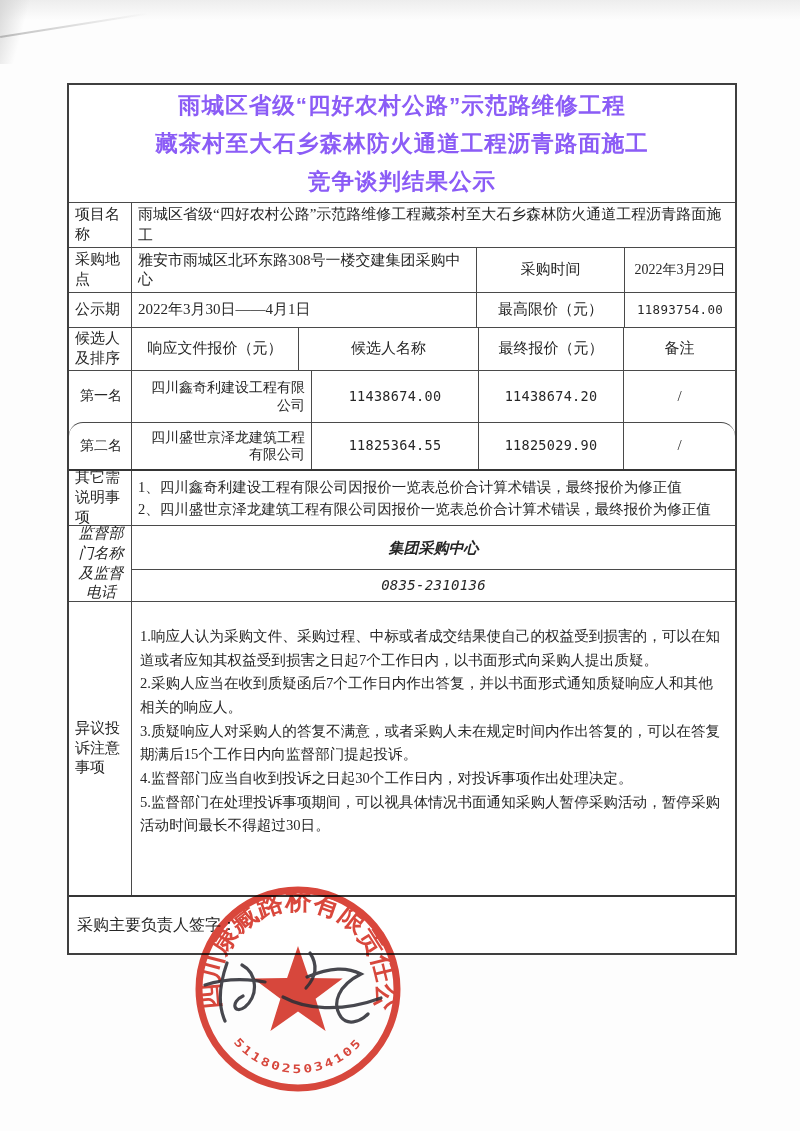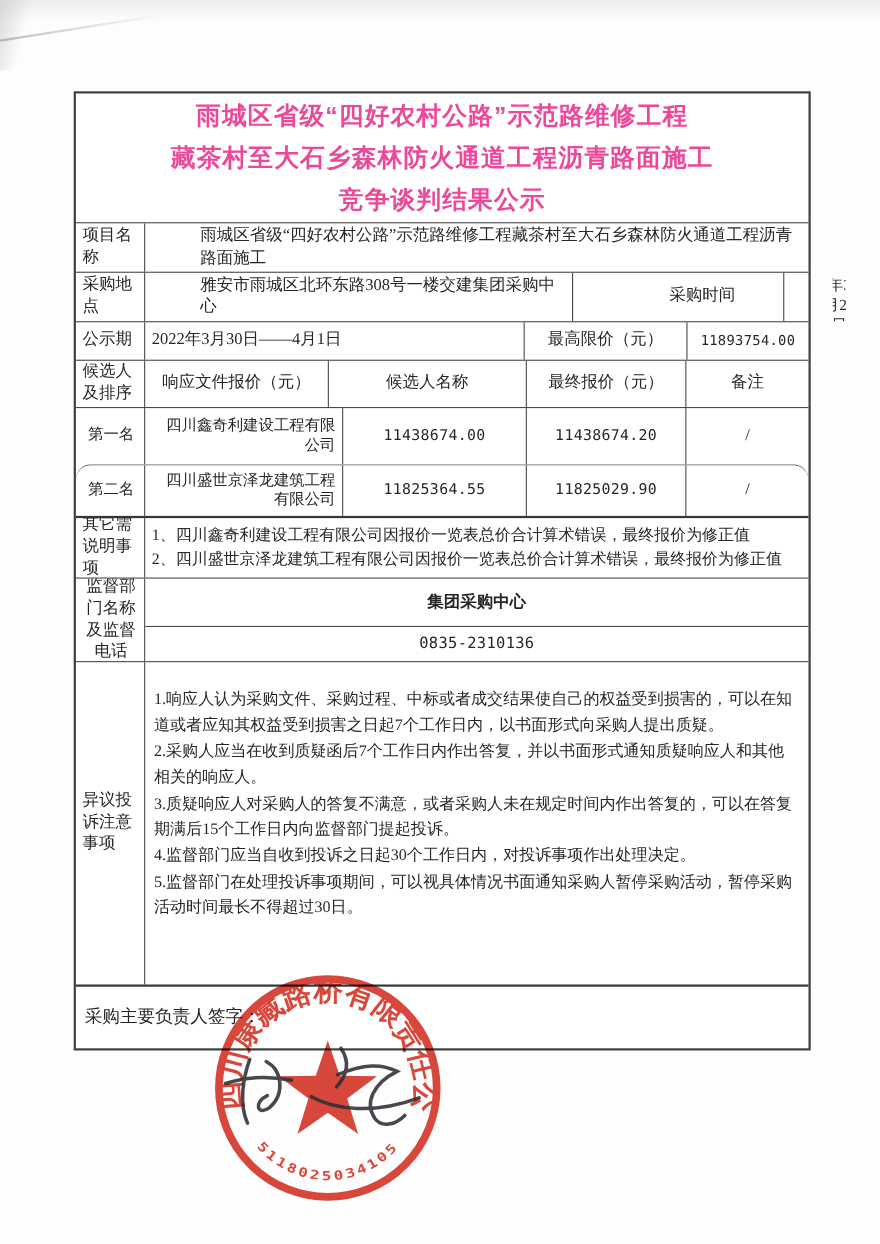--- a/index.html
+++ b/index.html
@@ -33,28 +33,28 @@
   .cell{box-sizing:border-box;border-right:1.5px solid #4a4a4a;
     padding:2px 6px;display:flex;align-items:center;overflow:hidden;}
   .cell.last{border-right:none;}
   .lab{width:63px;flex:none;padding:3px 4px 3px 6px;line-height:1.32;}
   .center{justify-content:center;text-align:center;}
   .grow{flex:1;}
 
   .title-row{height:117px;align-items:center;}
   .title-cell{width:100%;border-right:none;flex-direction:column;justify-content:center;
     font-family:"Liberation Sans","DejaVu Sans",sans-serif;
-    font-weight:700;font-size:22.5px;line-height:38px;letter-spacing:1px;text-align:center;color:#ec4899;}
-  .r45{height:45px;gap:44px;}
+    font-weight:700;font-size:22.5px;line-height:38px;letter-spacing:1px;text-align:center;color:#8b5cf6;}
+  .r45{height:45px;}
   .r35{height:35px;justify-content:center;}
   .r43{height:43px;}
   .r52{height:52px;}
   .r47{height:47px;border-radius:14px;}
   .r56{height:56px;}
-  .r76{height:76px;}
+  .r76{height:76px;font-style:italic;}
   .r294{height:294px;}
   .r58{height:58px;}
 
   .w345{width:345px;flex:none;}
   .w148{width:148px;flex:none;}
   .w180{width:180px;flex:none;}
   .w167{width:167px;flex:none;}
   .w145{width:145px;flex:none;}
 
   .num{font-family:"DejaVu Sans Mono","Liberation Mono",monospace;

